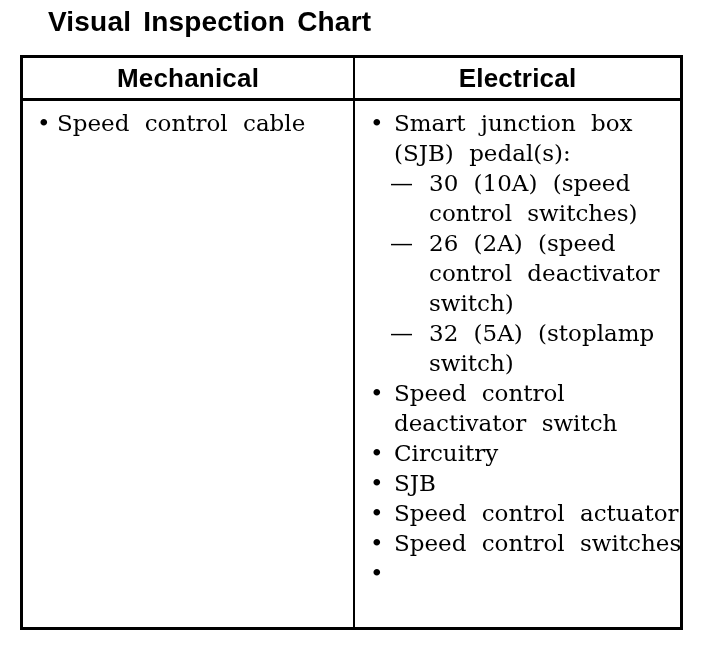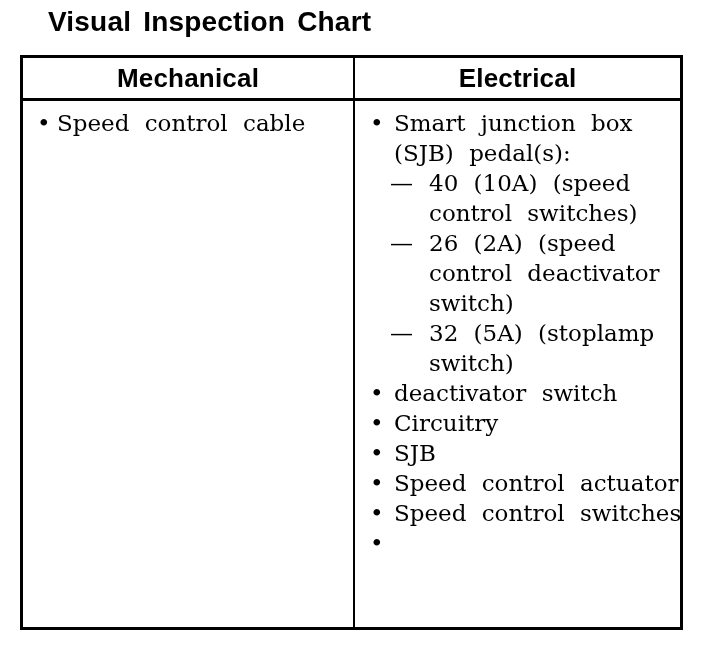--- a/index.html
+++ b/index.html
@@ -95,21 +95,21 @@
           <div class="item item--bullet">
             <span class="marker">•</span>
             <div class="lines">
               <div class="line">Smart junction box</div>
               <div class="line">(SJB) pedal(s):</div>
             </div>
           </div>
           <div class="item item--dash">
             <span class="marker">—</span>
             <div class="lines">
-              <div class="line">40 (10A) (speed</div>
+              <div class="line">30 (10A) (speed</div>
               <div class="line">control switches)</div>
             </div>
           </div>
           <div class="item item--dash">
             <span class="marker">—</span>
             <div class="lines">
               <div class="line">26 (2A) (speed</div>
               <div class="line">control deactivator</div>
               <div class="line">switch)</div>
             </div>
@@ -117,20 +117,21 @@
           <div class="item item--dash">
             <span class="marker">—</span>
             <div class="lines">
               <div class="line">32 (5A) (stoplamp</div>
               <div class="line">switch)</div>
             </div>
           </div>
           <div class="item item--bullet">
             <span class="marker">•</span>
             <div class="lines">
+              <div class="line">Speed control</div>
               <div class="line">deactivator switch</div>
             </div>
           </div>
           <div class="item item--bullet">
             <span class="marker">•</span>
             <div class="lines">
               <div class="line">Circuitry</div>
             </div>
           </div>
           <div class="item item--bullet">

